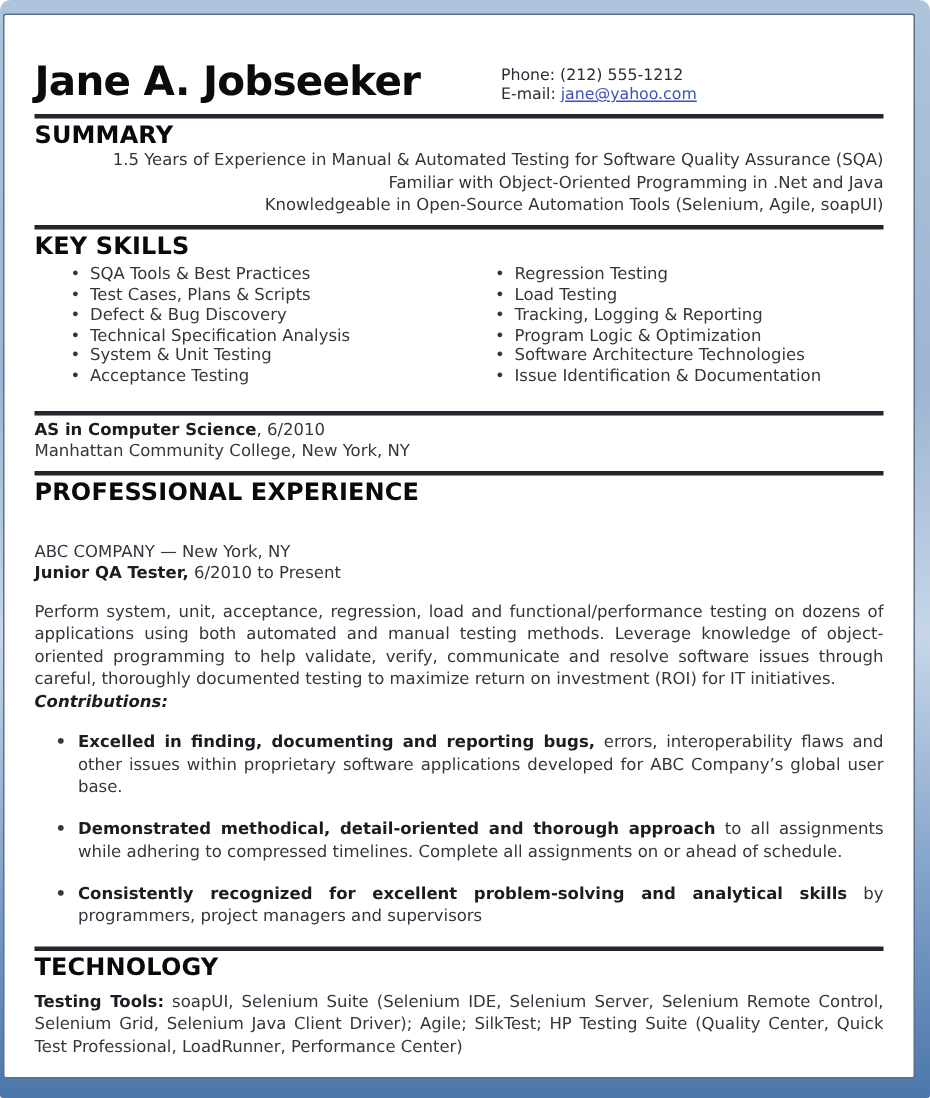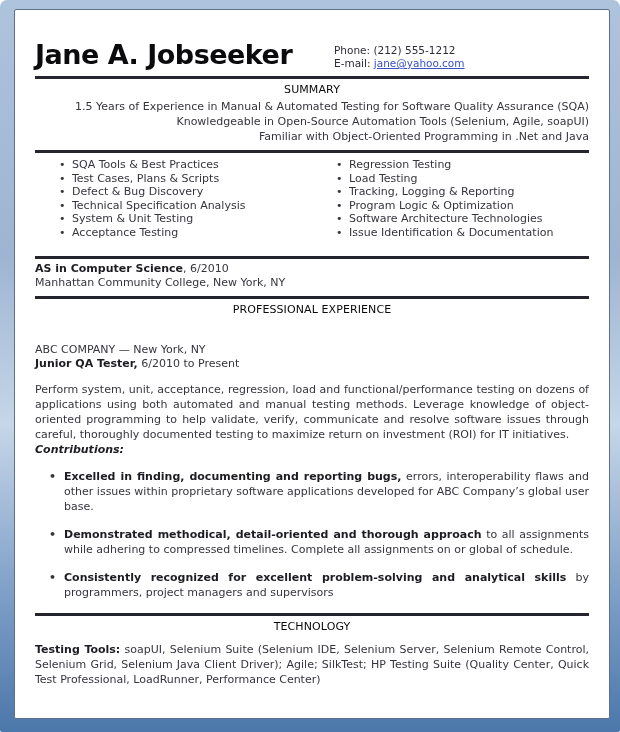--- a/index.html
+++ b/index.html
@@ -4,21 +4,21 @@
 <style>
   * { box-sizing: border-box; margin: 0; padding: 0; }
   html, body { width: 620px; }
   body {
     font-family: "DejaVu Sans", "Liberation Sans", sans-serif;
     background: #fff;
   }
   .frame {
     width: 620px;
     height: 732px;
-    padding: 9px 10px 13px 14px;
+    padding: 9px 10px 13px 2px;
     background: linear-gradient(180deg, #aec3dc 0%, #9db5d2 35%, #c7d6e8 58%, #7b9dc6 82%, #4b77aa 100%);
     border-radius: 7px 7px 2px 2px;
   }
   .page {
     width: 100%;
     height: 100%;
     background: #ffffff;
     border: 1px solid #5d6f8e;
     border-radius: 2px;
     padding: 30px 20px 0 20px;
@@ -38,26 +38,25 @@
   }
   .contact {
     width: 255px;
     font-size: 10.5px;
     line-height: 13px;
     color: #2c2c36;
   }
   a.email { color: #3a50c4; text-decoration: underline; cursor: pointer; }
   .rule { border-top: 3px solid #25252d; margin: 6px 0 3px 0; }
   .sec-head {
-    font-size: 11px;
-    font-weight: normal;
+    font-size: 16px;
+    font-weight: bold;
     color: #0a0a0a;
     margin: 1px 0 2px 0;
     letter-spacing: 0.1px;
-    text-align: center;
   }
   .summary-line { line-height: 15px; text-align: right; }
   .summary-block { margin-bottom: 2px; }
   
   .skills { display: flex; margin: 5px 0 17px 0; }
   .skills ul { list-style: none; width: 50%; }
   .skills ul.left { padding-left: 24px; }
   .skills ul.right { padding-left: 24px; }
   .skills li { display: flex; line-height: 13px; margin-bottom: 0.5px; }
   .blt { width: 13px; flex: none; font-size: 11px; }
@@ -94,27 +93,28 @@
           <a class="email">jane@yahoo.com</a>
         </div>
       </div>
     </div>
 
     <div class="rule"></div>
 
     <div class="summary-block">
       <div class="sec-head">SUMMARY</div>
       <div class="summary-line">1.5 Years of Experience in Manual &amp; Automated Testing for Software Quality Assurance (SQA)</div>
+      <div class="summary-line">Familiar with Object-Oriented Programming in .Net and Java</div>
       <div class="summary-line">Knowledgeable in Open-Source Automation Tools (Selenium, Agile, soapUI)</div>
-      <div class="summary-line">Familiar with Object-Oriented Programming in .Net and Java</div>
     </div>
 
     <div class="rule"></div>
 
     <div>
+      <div class="sec-head">KEY SKILLS</div>
       <div class="skills">
         <ul class="left">
           <li>
               <span class="blt">•</span>
               <span>SQA Tools &amp; Best Practices</span>
             </li>
           <li>
               <span class="blt">•</span>
               <span>Test Cases, Plans &amp; Scripts</span>
             </li>
@@ -179,21 +179,21 @@
       <div class="job-line"><b>Junior QA Tester,</b><span> 6/2010 to Present</span></div>
       <p class="para">Perform system, unit, acceptance, regression, load and functional/performance testing on dozens of applications using both automated and manual testing methods. Leverage knowledge of object-oriented programming to help validate, verify, communicate and resolve software issues through careful, thoroughly documented testing to maximize return on investment (ROI) for IT initiatives.</p>
       <div class="contrib-label">Contributions:</div>
       <ul class="contrib">
         <li>
           <span class="blt">•</span>
           <div class="ctext"><b>Excelled in finding, documenting and reporting bugs,</b><span> errors, interoperability flaws and other issues within proprietary software applications developed for ABC Company’s global user base.</span></div>
         </li>
         <li>
           <span class="blt">•</span>
-          <div class="ctext"><b>Demonstrated methodical, detail-oriented and thorough approach</b><span> to all assignments while adhering to compressed timelines. Complete all assignments on or global of schedule.</span></div>
+          <div class="ctext"><b>Demonstrated methodical, detail-oriented and thorough approach</b><span> to all assignments while adhering to compressed timelines. Complete all assignments on or ahead of schedule.</span></div>
         </li>
         <li>
           <span class="blt">•</span>
           <div class="ctext"><b>Consistently recognized for excellent problem-solving and analytical skills</b><span> by programmers, project managers and supervisors</span></div>
         </li>
       </ul>
     </div>
 
     <div class="rule"></div>
 

